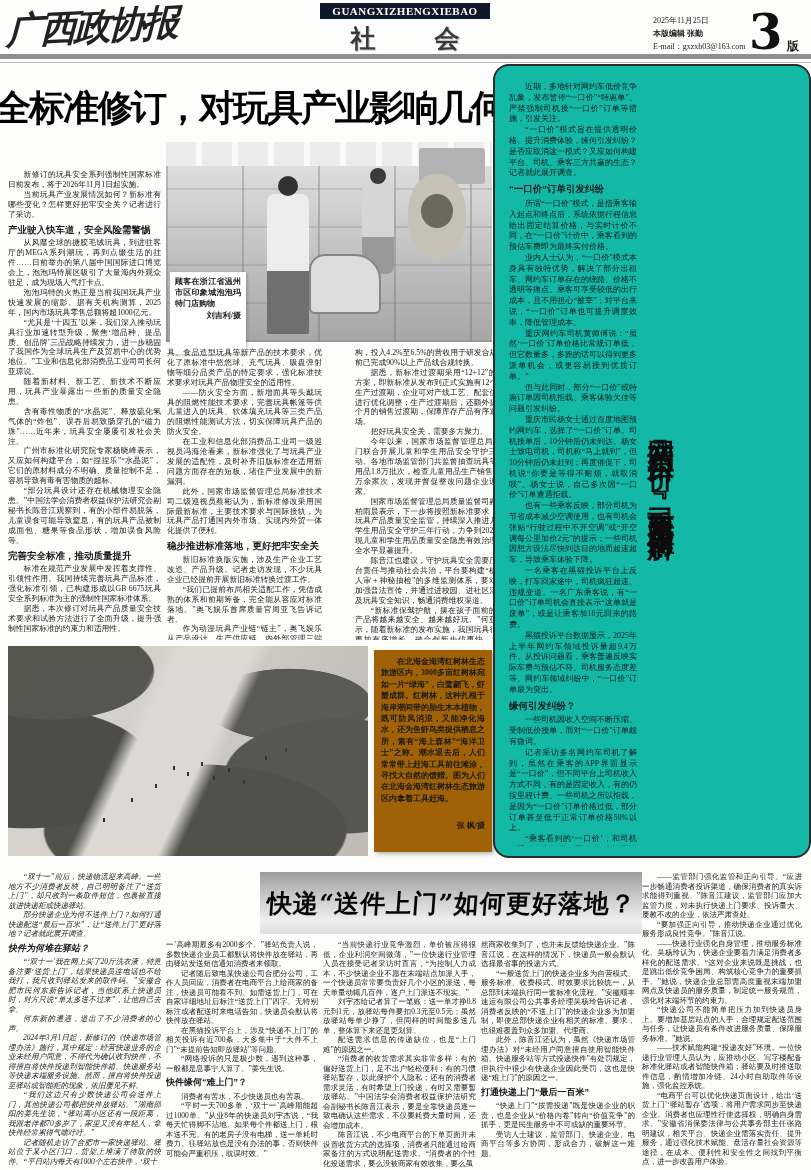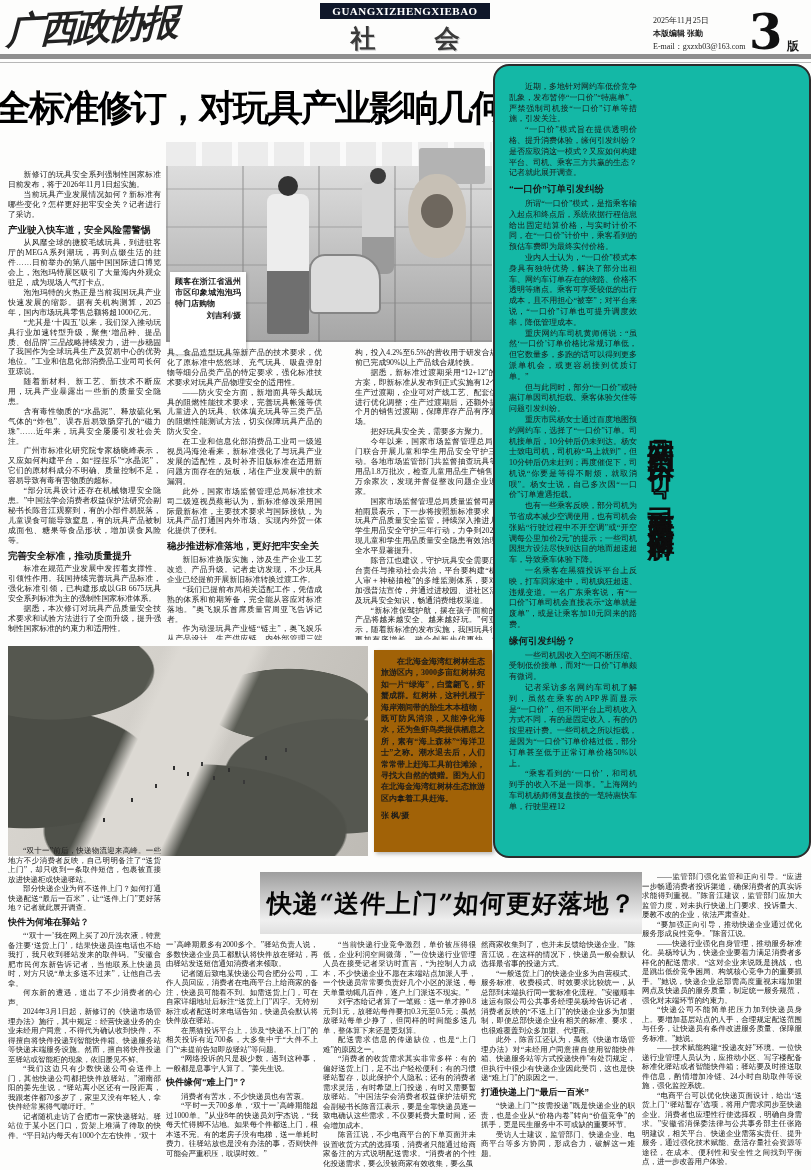--- a/index.html
+++ b/index.html
@@ -113,21 +113,21 @@
       70px 14px 0 #3a3a3a, -18px 18px 0 #333, -42px 32px 0 #2e2e2e, 92px -10px 0 #333,
       112px -18px 0 #3a3a3a, -70px 52px 0 #2e2e2e; }
   .mangrove-cap {
     position:absolute; left:374px; top:650px; width:118px; height:202px; background:#a16207;
     padding:6px 7px; font-size:8px; line-height:11.4px; font-weight:bold; text-align:justify;
     box-shadow:2px 2px 4px rgba(0,0,0,.28); overflow:hidden;
   }
   .mangrove-cap::before { content:""; position:absolute; left:-9px; top:86px;
     border:9px solid transparent; border-right-color:#fff; margin-left:-9px; left:0; transform:translateX(-100%); }
   .mangrove-cap .cap-text { text-indent:2em; }
-  .mangrove-cap .credit { display:block; margin-top:6px; }
+  .mangrove-cap .credit { display:block; text-align:right; margin-top:16px; }
 
   
   .ride-box {
     position:absolute; left:493px; top:64px; width:318px; height:794px;
     border:2px solid #2c2c2c; border-radius:16px; background:#14b8a6;
   }
   .ride-col1 { left:14px; top:16px; width:128px; height:764px; }
   .ride-col2 { left:162px; top:16px; width:142px; height:764px; }
   .ride-box .col { position:absolute; }
   .vtitle-spacer { float:left; width:30px; height:560px; margin:80px 6px 0 0; }
@@ -141,21 +141,21 @@
   
   .express-band {
     position:absolute; left:260px; top:872px; width:382px; height:62px;
     background:linear-gradient(180deg,#9d9d9d 0%,#cfcfcf 45%,#efefef 78%,#e0e0e0 100%);
     display:flex; align-items:center; justify-content:center;
   }
   .express-title {
     font-family:"DejaVu Serif", serif; font-weight:bold; font-size:25px;
     letter-spacing:1px; color:#060606; transform:skewX(-4deg); white-space:nowrap;
   }
-  .exp-c1 { left:8px;   top:846px; width:153px; height:296px; }
+  .exp-c1 { left:8px;   top:872px; width:153px; height:296px;font-style:italic; }
   .exp-c2 { left:166px; top:940px; width:152px; height:228px; }
   .exp-c3 { left:323px; top:940px; width:153px; height:228px; }
   .exp-c4 { left:481px; top:940px; width:154px; height:228px; }
   .exp-c5 { left:642px; top:872px; width:160px; height:296px; }
 </style>
 </head>
 <body>
 
 <div class="page">
 
@@ -237,20 +237,21 @@
         <p class="p">近期，多地针对网约车低价竞争乱象，发布暂停“一口价”“特惠单”、严禁强制司机接“一口价”订单等措施，引发关注。</p>
         <p class="p">“一口价”模式旨在提供透明价格、提升消费体验，缘何引发纠纷？是否应取消这一模式？又应如何构建平台、司机、乘客三方共赢的生态？记者就此展开调查。</p>
         <p class="sub">“一口价”订单引发纠纷</p>
         <p class="p">所谓“一口价”模式，是指乘客输入起点和终点后，系统依据行程信息给出固定结算价格，与实时计价不同，在“一口价”计价中，乘客看到的预估车费即为最终实付价格。</p>
         <p class="p">业内人士认为，“一口价”模式本身具有独特优势，解决了部分出租车、网约车订单存在的绕路、价格不透明等痛点。乘客可享受较低的出行成本，且不用担心“被宰”；对平台来说，“一口价”订单也可提升调度效率，降低管理成本。</p>
         <p class="p">重庆网约车司机黄师傅说：“虽然‘一口价’订单价格比常规订单低，但它数量多，多跑的话可以得到更多派单机会，或更容易接到优质订单。”</p>
         <p class="p">但与此同时，部分“一口价”或特惠订单因司机拒载、乘客体验欠佳等问题引发纠纷。</p>
         <p class="p">重庆市民杨女士通过百度地图预约网约车，选择了“一口价”订单。司机接单后，10分钟后仍未到达。杨女士致电司机，司机称“马上就到”，但10分钟后仍未赶到；再度催促下，司机说“你要是等得不耐烦，就取消呗”。杨女士说，自己多次因“一口价”订单遭遇拒载。</p>
         <p class="p">也有一些乘客反映，部分司机为节省成本减少空调使用，也有司机会张贴“行驶过程中不开空调”或“开空调每公里加价2元”的提示；一些司机因想方设法尽快到达目的地而超速超车，导致乘车体验下降。</p>
         <p class="p">一名乘客在黑猫投诉平台上反映，打车回家途中，司机疯狂超速、违规变道。一名广东乘客说，有“一口价”订单司机会直接表示“这单就是废单”，或是让乘客加10元回来的路费。</p>
+        <p class="p">黑猫投诉平台数据显示，2025年上半年网约车领域投诉量超9.4万件。从投诉问题看，乘客普遍反映实际车费与预估不符、司机服务态度差等。网约车领域纠纷中，“一口价”订单最为突出。</p>
         <p class="sub">缘何引发纠纷？</p>
         <p class="p">一些司机因收入空间不断压缩、受制低价接单，而对“一口价”订单颇有微词。</p>
         <p class="p">记者采访多名网约车司机了解到，虽然在乘客的APP界面显示是“一口价”，但不同平台上司机收入方式不同，有的是固定收入，有的仍按里程计费。一些司机之所以拒载，是因为“一口价”订单价格过低，部分订单甚至低于正常订单价格50%以上。</p>
         <p class="p">“乘客看到的‘一口价’，和司机到手的收入不是一回事。”上海网约车司机杨师傅复盘接的一笔特惠快车单，行驶里程12</p>
       </div>
     <div class="col ride-col ride-col2">
       <div class="vtitle-spacer"></div>
     </div>
     <div class="ride-vtitle">网约车『一口价』：『司乘两难』如何解？</div>
   </div>

